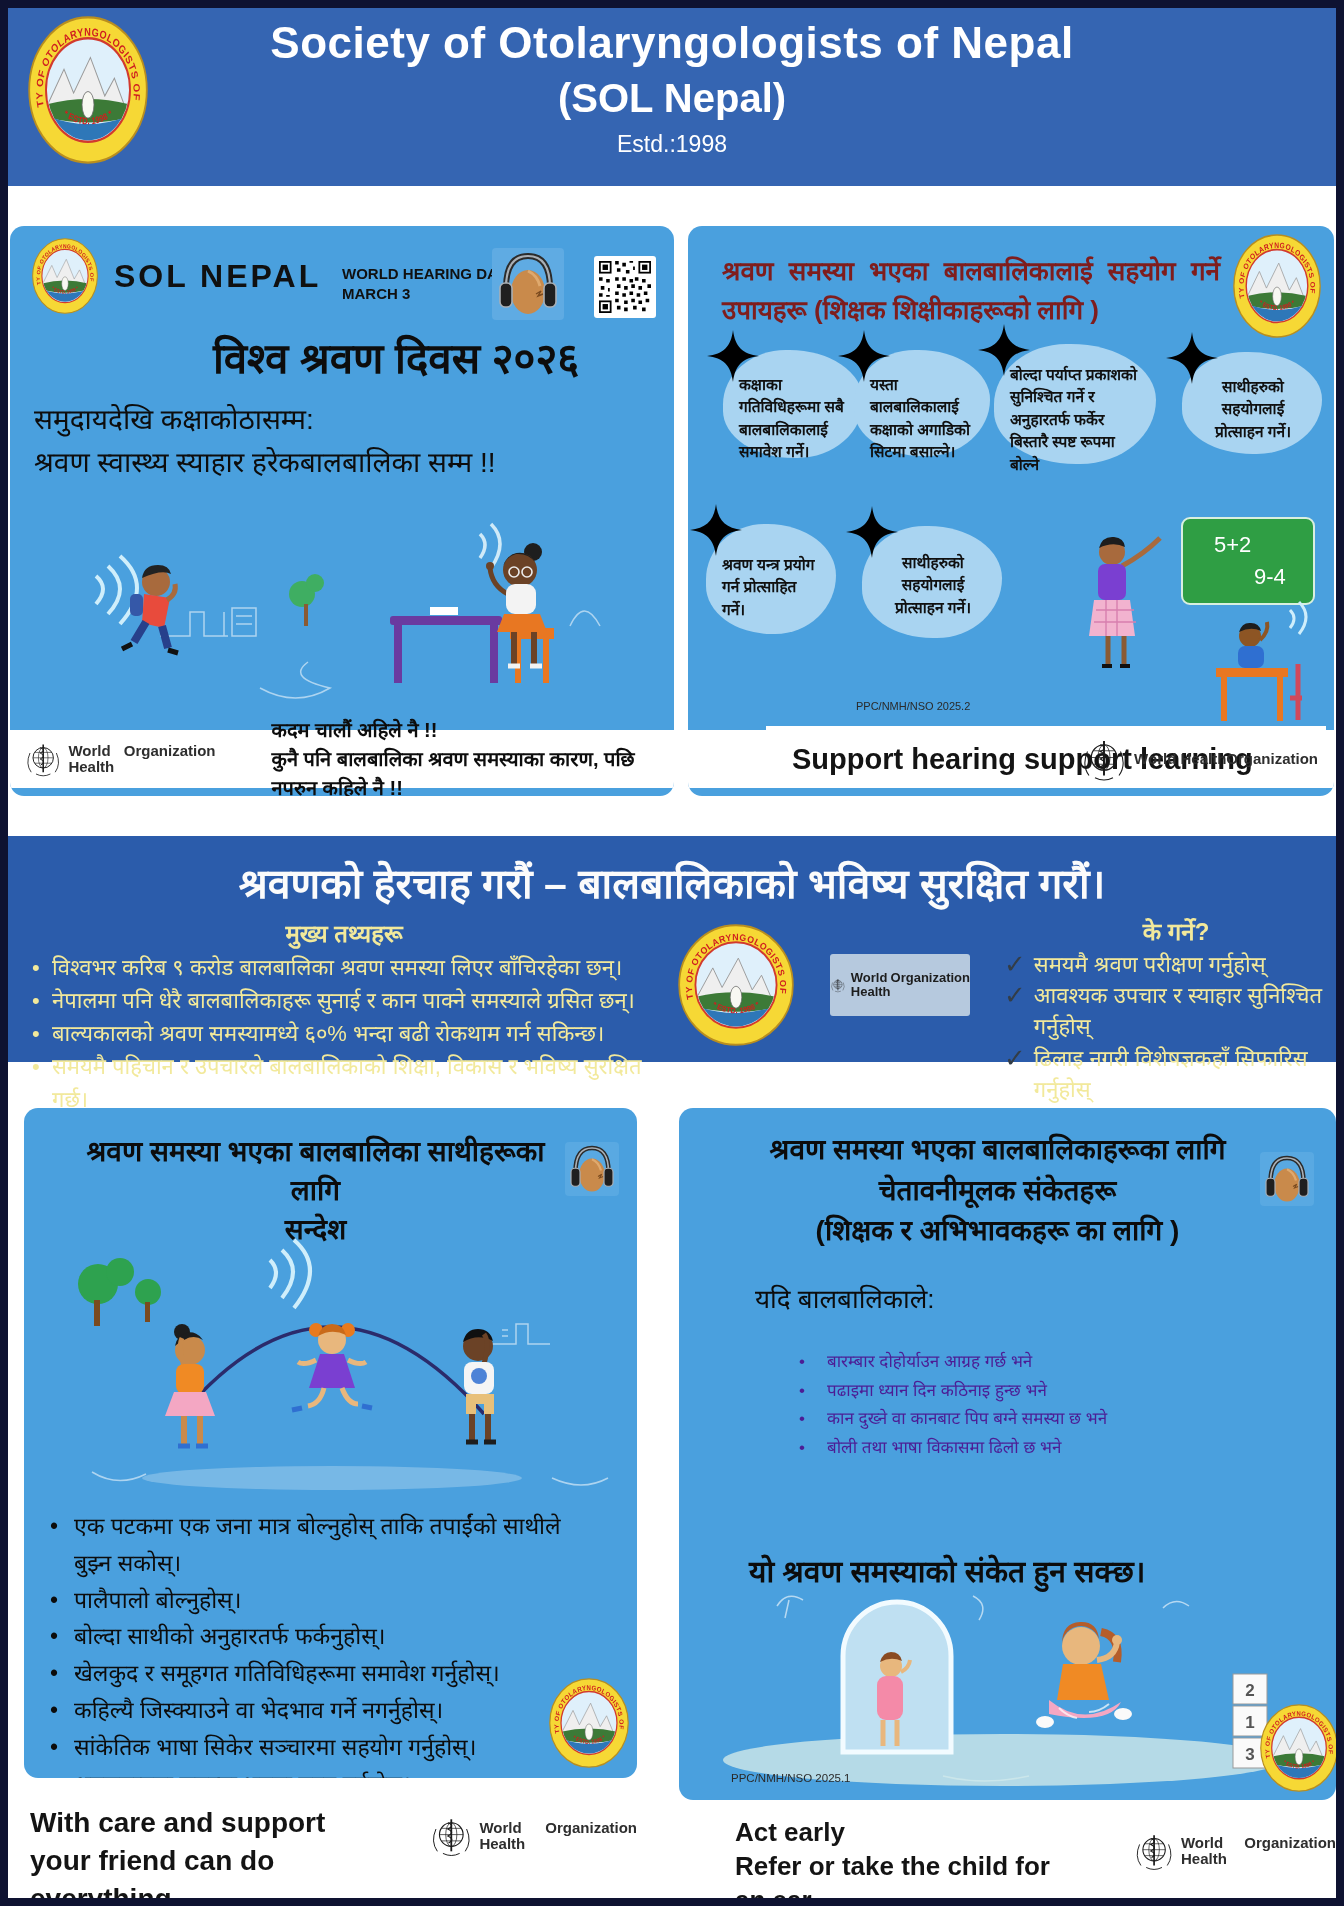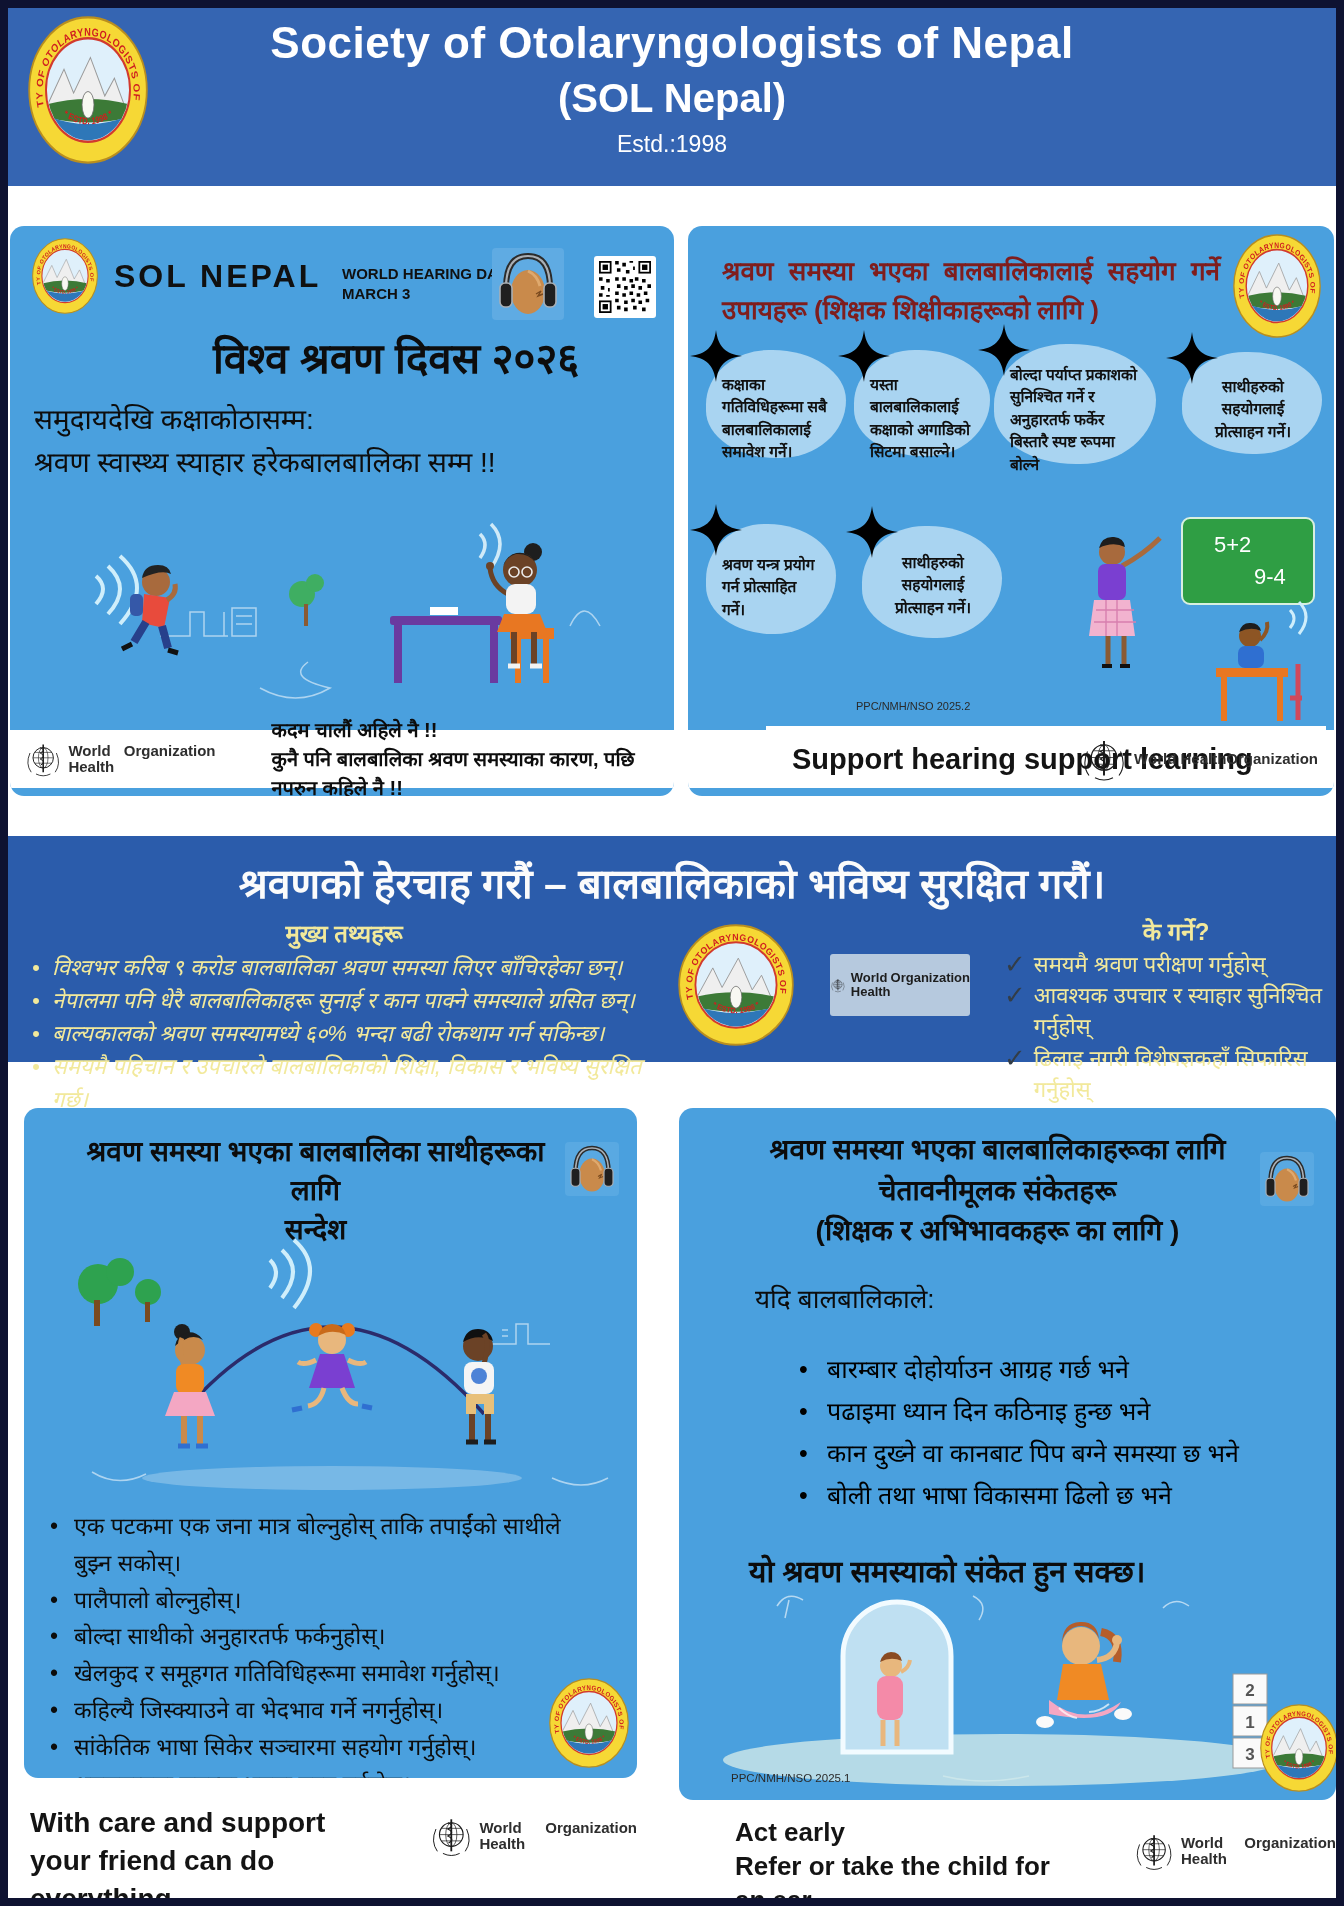--- a/index.html
+++ b/index.html
@@ -38,38 +38,38 @@
   .who { display:flex; align-items:center; gap:6px; }
   .who-text { font-size:15px; font-weight:bold; color:#2e2e2e; line-height:1.05; display:flex; }
   .strip .who { margin-left:14px; }
 
   
   .tr-title { position:absolute; left:34px; top:26px; width:498px; font-size:26px; font-weight:bold; line-height:1.5; color:#7f1d1d; text-align:justify; }
   .tr-sol { position:absolute; left:545px; top:8px; }
   .cloud { position:absolute; background:#a9d4f1; border-radius:46% 54% 48% 52% / 52% 48% 55% 45%; padding:24px 14px 12px 16px; font-size:15.5px; font-weight:600; line-height:1.45; color:#101010; }
   .cloud .sparkle { position:absolute; left:-16px; top:-20px; }
   .cloud.center { text-align:center; }
-  .c1 { left:18px;  top:124px; width:140px; height:108px; }
+  .c1 { left:35px;  top:124px; width:140px; height:108px; }
   .c2 { left:166px; top:124px; width:136px; height:106px; }
   .c3 { left:306px; top:118px; width:162px; height:120px; padding-top:20px; }
   .c4 { left:494px; top:126px; width:140px; height:102px; }
   .c5 { left:18px;  top:298px; width:130px; height:110px; padding-top:30px; }
   .c6 { left:174px; top:300px; width:140px; height:112px; padding-top:26px; }
   .tr-illu { position:absolute; left:366px; top:288px; }
   .tr-board-line { position:absolute; left:78px; top:500px; width:560px; height:7px; background:#fff; }
   .tr-code { position:absolute; left:168px; top:474px; font-size:11px; color:#2a2a2a; }
   .tr-strip-text { margin-left:104px; font-size:29px; font-weight:bold; color:#141414; }
   .tr-strip .who { position:absolute; right:16px; }
 
   
   .banner { margin-top:40px; height:226px; background:#2b5cab; position:relative; color:#fff; }
   .banner-title { text-align:center; padding-top:18px; font-size:41px; font-weight:bold; color:#fbfbfb; }
   .facts { position:absolute; left:16px; top:80px; width:640px; }
   .col-head { font-size:24px; font-weight:bold; color:#f2e99b; margin-bottom:2px;text-align:center; }
-  .facts ul, .tips-list ul { list-style:none;font-style:italic; }
+  .facts ul, .tips-list ul { list-style:none; }
   .facts li { font-size:22px; color:#f2e99b; line-height:1.5; padding-left:28px; position:relative; }
   .facts li::before, .bl-list li::before { content:"•"; position:absolute; left:8px; }
   .banner-logos { position:absolute; left:670px; top:88px; display:flex; align-items:center; gap:36px; }
   .who-box { background:#b6c9de; border-radius:3px; width:140px; height:62px; display:flex; align-items:center; justify-content:center; gap:5px; }
   .who-box .who-text { font-size:13px; color:#1d1d1d; }
   .todos { position:absolute; left:996px; top:78px; width:344px; }
   .todos .item { display:flex; font-size:22px; color:#f2e99b; line-height:1.42; gap:8px; }
   .todos .check { color:#333d47; font-weight:bold; font-size:26px; line-height:1.2; }
 
   
@@ -92,21 +92,21 @@
   .fn-bl .txt { margin-left:6px; }
   .fn-bl .who { margin-left:60px; margin-top:6px; }
   .fn-br { margin-top:16px; }
   .fn-br .txt { margin-left:56px; font-size:26px; line-height:1.3; }
   .fn-br .who { margin-left:60px; margin-top:10px; }
 
   .br-title { padding:22px 80px 0 60px; text-align:center; font-size:28px; font-weight:bold; line-height:1.45; color:#0c0c0c; }
   .br-hp { right:22px; top:44px; }
   .br-intro { position:absolute; left:76px; top:172px; font-size:26px; color:#0c0c0c; }
   .br-list { position:absolute; left:118px; top:240px; }
-  .br-list li { list-style:none; font-size:25px; line-height:1.68; padding-left:30px; position:relative; color:#000000; }
+  .br-list li { list-style:none; font-size:17px; line-height:1.68; padding-left:30px; position:relative; color:#4c1d95; }
   .br-list li::before { content:"•"; position:absolute; left:2px; }
   .br-conclusion { position:absolute; left:70px; top:442px; font-size:30px; font-weight:bold; color:#0c0c0c; }
   .br-illu { position:absolute; left:14px; top:472px; }
   .br-code { position:absolute; left:52px; bottom:16px; font-size:11.5px; color:#2a2a2a; }
   .br-sol { position:absolute; right:-2px; bottom:4px; }
 
   svg text { font-family:"Liberation Sans","DejaVu Sans",sans-serif; }
   .defs-hidden { position:absolute; width:0; height:0; overflow:hidden; }
 </style>
 </head>

